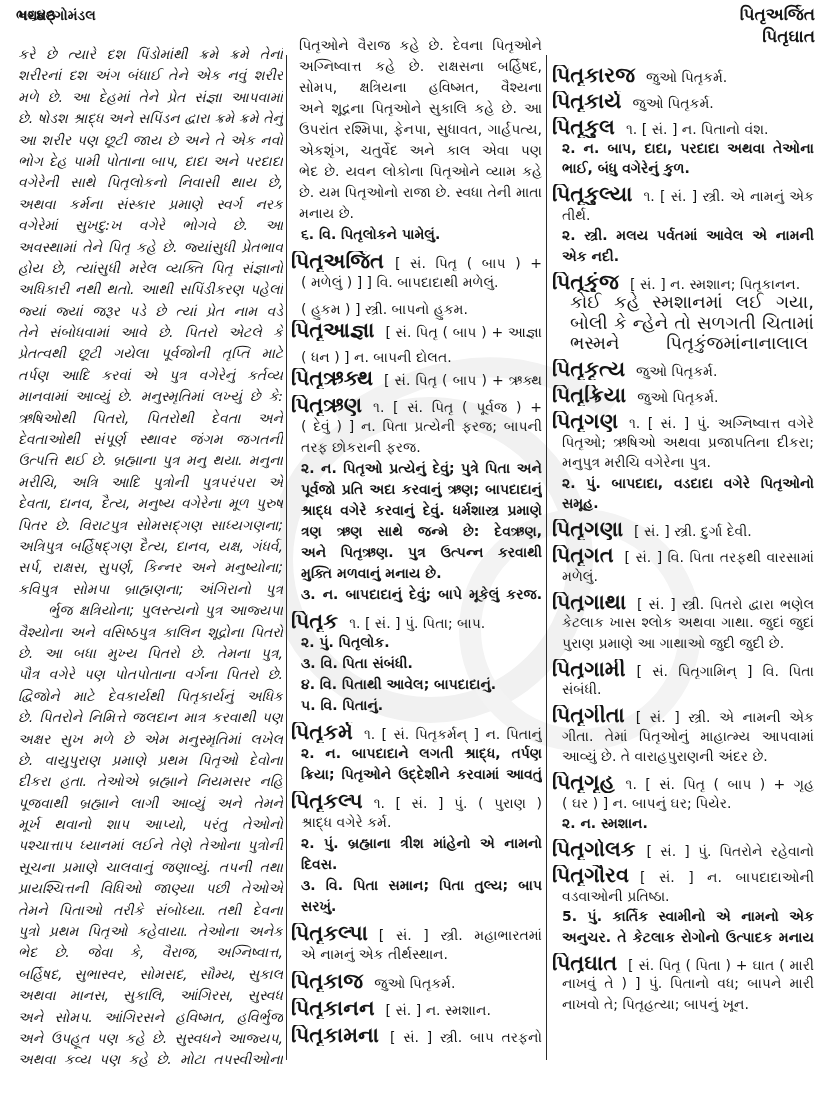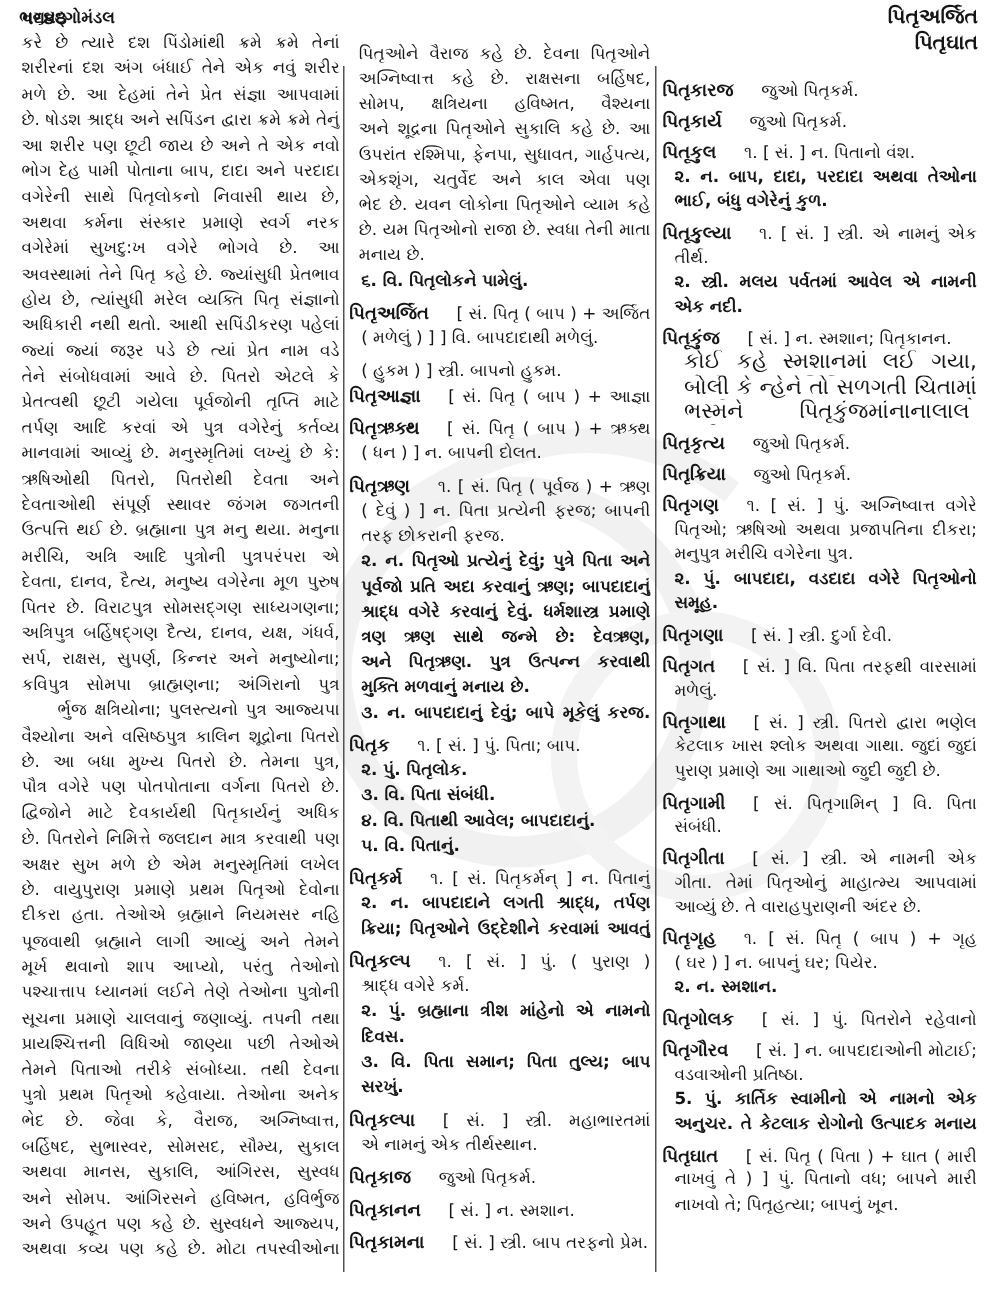--- a/index.html
+++ b/index.html
@@ -7,35 +7,35 @@
     width: 825px; height: 1095px; position: relative; overflow: hidden;
     font-family: "DejaVu Sans", "Liberation Sans", sans-serif;
     color: #151515;
   }
   .watermark { position: absolute; left: 280px; top: 300px; width: 420px; height: 560px; pointer-events: none; }
   .hdr-num { position: absolute; left: 18px; top: 5px; font-weight: bold; font-size: 15px; line-height: 20px; }
   .hdr-title { position: absolute; left: 16px; width: 825px; top: 5px; text-align: left; font-weight: bold; font-size: 14px; line-height: 20px; }
   .hdr-words { position: absolute; right: 10px; top: 3px; text-align: right; font-weight: bold; font-size: 17px; line-height: 22px; }
   .rule { position: absolute; width: 1px; background: #2a2a2a; }
   .col { position: absolute; }
-  #col1 { left: 18px; top: 26px; width: 265px; --lh: 21.4px; }
+  #col1 { left: 18px; top: 44px; width: 265px; font-style: italic; --lh: 21.4px; }
   #col2 { left: 291px; top: 35px; width: 251px; --lh: 21px; --gap: 6px; }
   #col3 { left: 552px; top: 65px; width: 262px; --lh: 20.5px; --gap: 5.5px; }
   .ln {
     height: var(--lh); line-height: var(--lh); overflow: hidden;
     font-size: 14px; text-align: justify; text-align-last: justify;
   }
   .ln.last { text-align-last: left; }
   .ln.ind { padding-left: 30px; }
   .para .ln { padding-left: 8px; }
   .sense .ln { padding-left: 10px; font-weight: bold; }
   .entry { margin-top: var(--gap); }
   .col > .entry:first-child { margin-top: 0; }
   .entry .ln.cont { padding-left: 10px; }
-  .head { font-weight: bold; font-size: 15px; margin-right: 23px; }
+  .head { font-weight: bold; font-size: 21px; margin-right: 11px; }
   .quote .ln { padding-left: 18px; font-size: 18px; }
   .quote .qlast { display: flex; justify-content: flex-end; padding-right: 6px; }
 </style>
 </head>
 <body>
 
 <svg class="watermark" viewBox="0 0 420 560">
   <circle cx="150" cy="260" r="150" fill="none" stroke="#f1f1f1" stroke-width="26"></circle>
   <circle cx="300" cy="330" r="110" fill="none" stroke="#f3f3f3" stroke-width="22"></circle>
   <path d="M60 120 Q210 20 330 110" fill="none" stroke="#f2f2f2" stroke-width="20"></path>
@@ -118,22 +118,22 @@
     </div>
     <div class="block entry">
       <div class="ln"><span class="head">પિતૃઅર્જિત</span><span class="rest">[ સં. પિતૃ ( બાપ ) + અર્જિત</span></div>
       <div class="ln cont last">( મળેલું ) ] ] વિ. બાપદાદાથી મળેલું.</div>
     </div>
     <div class="block entry">
       <div class="ln cont last">( હુકમ ) ] સ્ત્રી. બાપનો હુકમ.</div>
       <div class="ln"><span class="head">પિતૃઆજ્ઞા</span><span class="rest">[ સં. પિતૃ ( બાપ ) + આજ્ઞા</span></div>
     </div>
     <div class="block entry">
+      <div class="ln cont last">( ધન ) ] ન. બાપની દોલત.</div>
       <div class="ln"><span class="head">પિતૃઋક્થ</span><span class="rest">[ સં. પિતૃ ( બાપ ) + ઋક્થ</span></div>
-      <div class="ln cont last">( ધન ) ] ન. બાપની દોલત.</div>
     </div>
     <div class="block entry">
       <div class="ln"><span class="head">પિતૃઋણ</span><span class="rest">૧. [ સં. પિતૃ ( પૂર્વજ ) + ઋણ</span></div>
       <div class="ln cont">( દેવું ) ] ન. પિતા પ્રત્યેની ફરજ; બાપની</div>
       <div class="ln cont last">તરફ છોકરાની ફરજ.</div>
     </div>
     <div class="block sense">
       <div class="ln">૨. ન. પિતૃઓ પ્રત્યેનું દેવું; પુત્રે પિતા અને</div>
       <div class="ln">પૂર્વજો પ્રતિ અદા કરવાનું ઋણ; બાપદાદાનું</div>
       <div class="ln">શ્રાદ્ધ વગેરે કરવાનું દેવું. ધર્મશાસ્ત્ર પ્રમાણે દ્વિજ</div>

